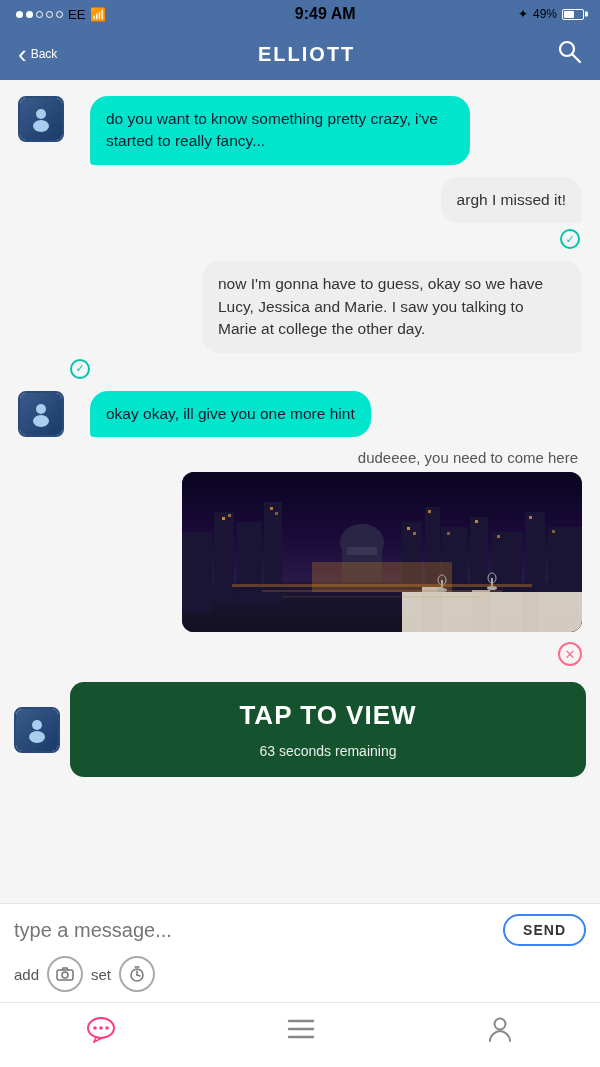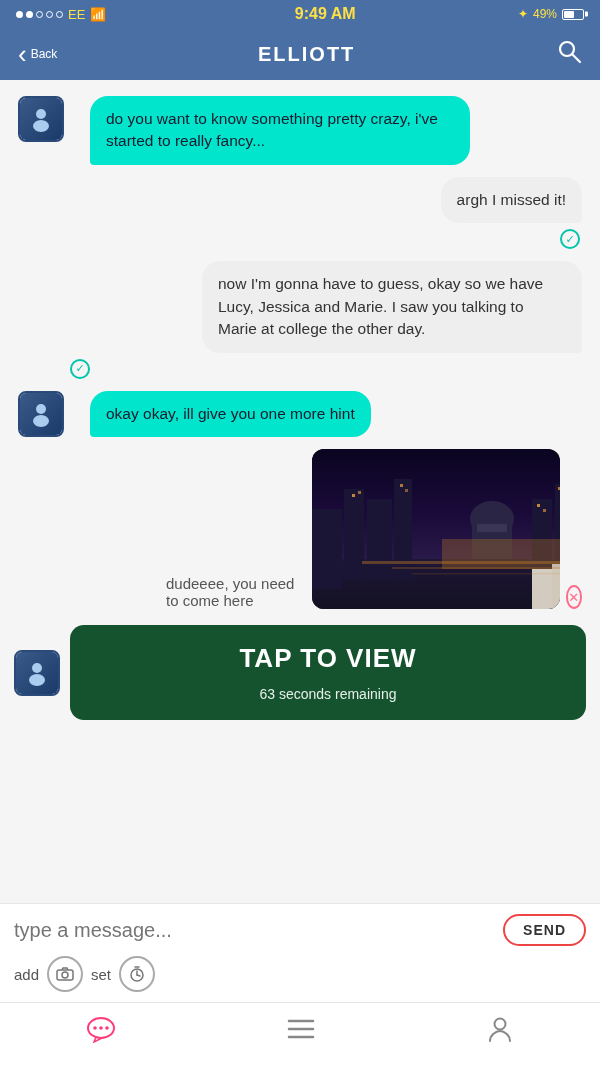--- a/index.html
+++ b/index.html
@@ -9,21 +9,21 @@
       min-height: 1067px;
       font-family: -apple-system, 'Helvetica Neue', Arial, sans-serif;
       background: #f5f5f5;
       display: flex;
       flex-direction: column;
     }
 
     
     .status-bar {
       background: #4a6fa5;
-      color: #fde047;
+      color: #000000;
       display: flex;
       justify-content: space-between;
       align-items: center;
       padding: 6px 16px;
       font-size: 13px;
       font-weight: 500;
       height: 28px;
     }
     .status-left { display: flex; align-items: center; gap: 5px; }
     .status-dots { display: flex; gap: 3px; }
@@ -261,21 +261,21 @@
     }
     .message-input {
       flex: 1;
       border: none;
       outline: none;
       font-size: 20px;
       color: #888;
       background: transparent;
     }
     .send-btn {
-      border: 2px solid #ef4444;
+      border: 2px solid #3b82f6;
       border-radius: 20px;
       padding: 6px 18px;
       font-size: 14px;
       font-weight: 700;
       color: #333;
       background: transparent;
       cursor: pointer;
       letter-spacing: 1px;
     }
 
@@ -410,21 +410,21 @@
           <ellipse cx="15" cy="22" rx="8" ry="6" fill="#aaccee"></ellipse>
         </svg>
       </div>
     </div>
     <div class="bubble received-bubble">
       <span>okay okay, ill give you one more hint</span>
     </div>
   </div>
 
   <div class="msg-row sent">
-    <div style="display:flex;flex-direction:row;align-items:flex-end;gap:6px;max-width:420px;">
+    <div style="display:flex;flex-direction:column;align-items:flex-end;gap:6px;max-width:420px;">
       <span class="img-text" style="color:#555;font-size:15px;padding-right:4px;">dudeeee, you need to come here</span>
       <div class="chat-image">
         <svg width="400" height="160" viewBox="0 0 400 160">
 
           <defs>
             <linearGradient id="skyGrad" x1="0" y1="0" x2="0" y2="1">
               <stop offset="0%" stop-color="#0a0520"></stop>
               <stop offset="40%" stop-color="#1a0a3a"></stop>
               <stop offset="70%" stop-color="#2a1a4a"></stop>
               <stop offset="100%" stop-color="#3a2a2a"></stop>

